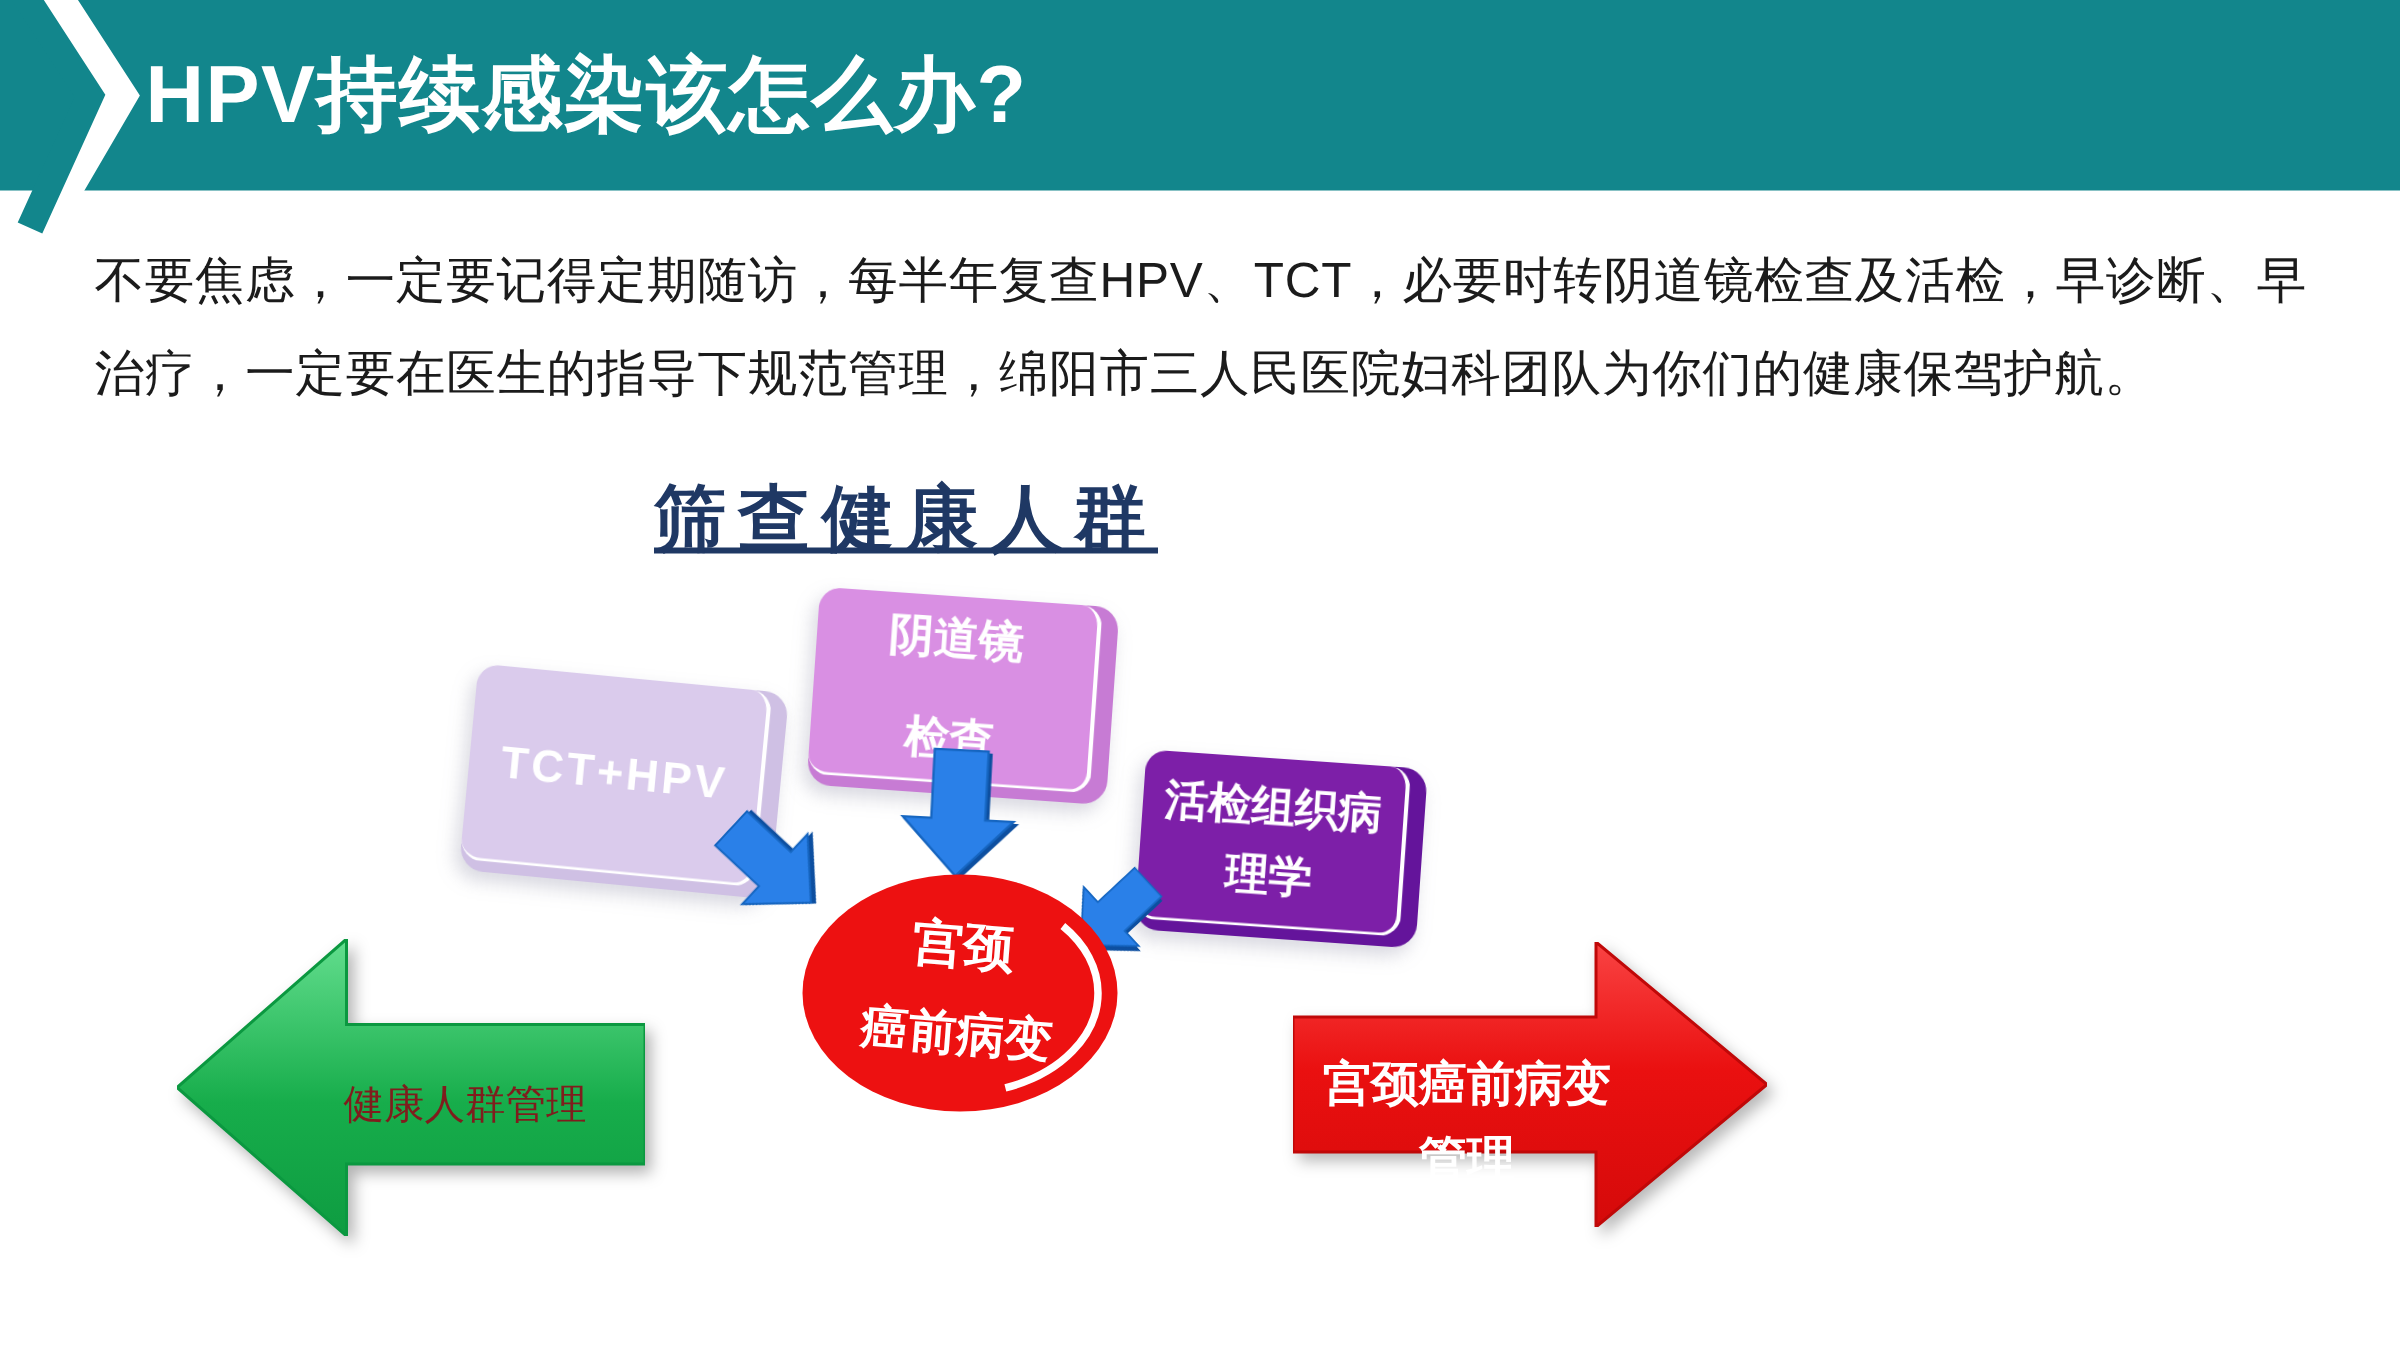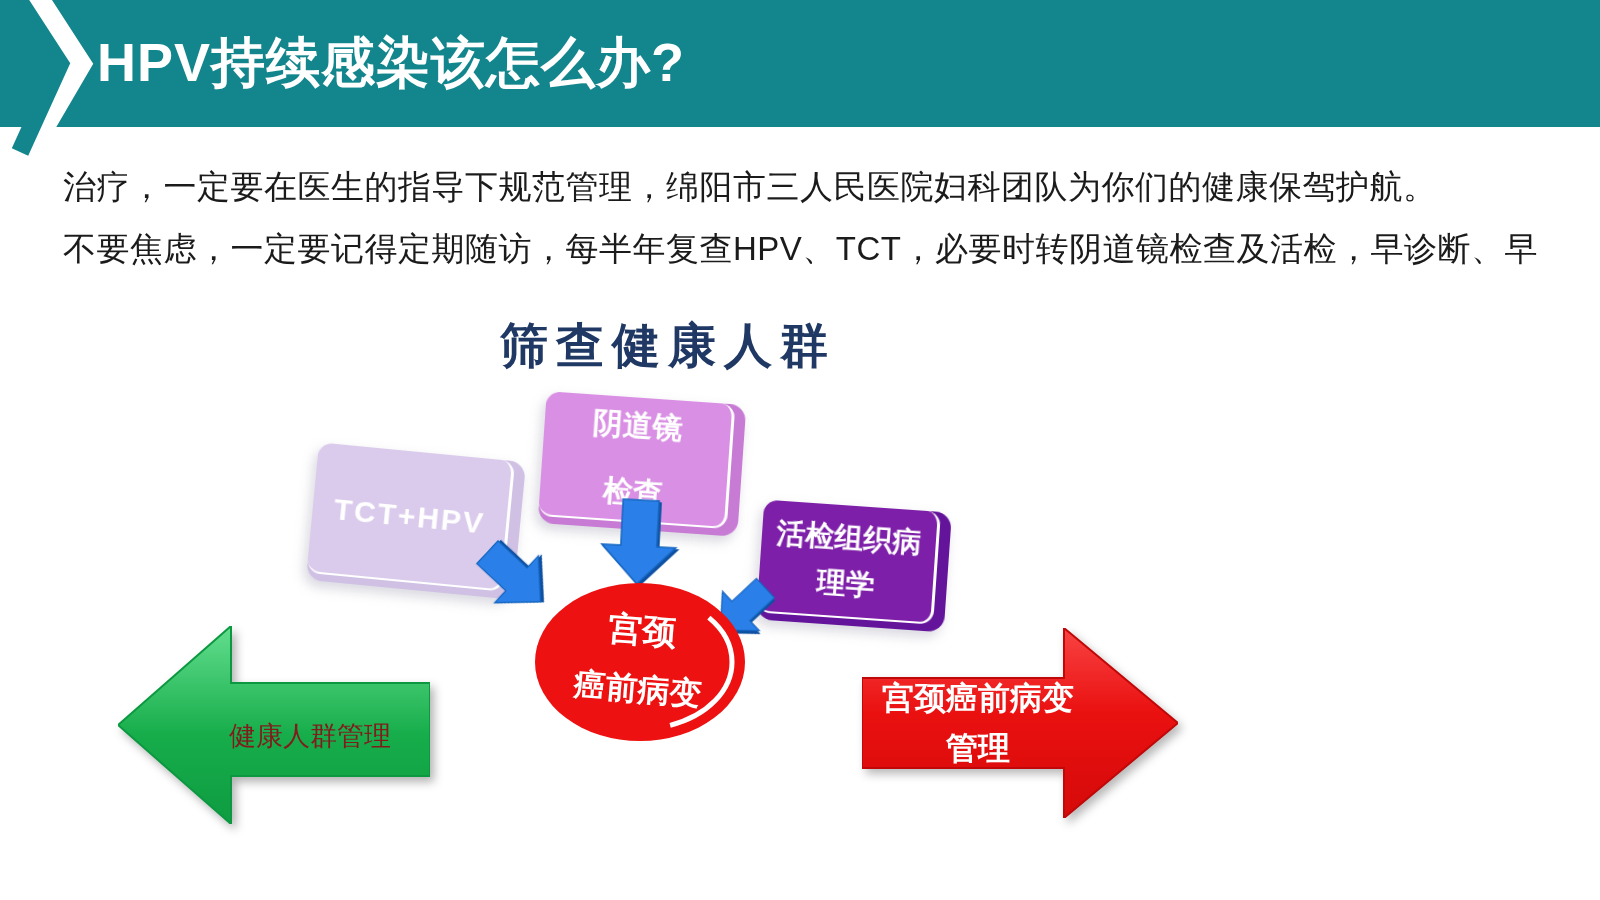--- a/index.html
+++ b/index.html
@@ -16,22 +16,22 @@
                 display:flex; align-items:center; color:#ffffff; font-size:54px;
                 font-weight:700; letter-spacing:1px; }
 
   
   .paragraph { position:absolute; left:63px; top:156px; color:#1B1B1B;
                font-size:33px; line-height:62px; letter-spacing:.5px; }
   .pline { white-space:nowrap; }
 
   
   .diagram-title { position:absolute; left:436px; top:314px; width:400px; margin:0;
-                   text-align:right; color:#1F3864; font-size:48px; font-weight:bold;
-                   letter-spacing:8px; }
+                   text-align:left; color:#1F3864; font-size:48px; font-weight:bold;
+                   letter-spacing:8px;text-decoration:underline; }
 
   .box { position:absolute; border-radius:16px;
          filter:drop-shadow(-3px 6px 6px rgba(100,100,130,.25)); }
   .face { position:absolute; left:0; top:0; right:11px; bottom:7px; border-radius:14px;
           border-right:3px solid #fff; border-bottom:2px solid #fff;
           display:flex; flex-direction:column; align-items:center; justify-content:center;
           color:#ffffff; font-weight:bold; text-align:center; }
   .box-tct    { left:312px; top:452px; width:208px; height:138px; background:#CFC0E4; transform:rotate(5.5deg); }
   .box-tct .face    { background:#DACBEC; font-size:30px; letter-spacing:2px; }
   .box-colpo  { left:542px; top:398px; width:200px; height:132px; background:#C77BD4; transform:rotate(4deg); }
@@ -53,40 +53,40 @@
   .ellipse-label .l2 { font-size:32px; }
 
   .green-arrow-svg { position:absolute; left:118px; top:626px;
                      filter:drop-shadow(4px 5px 5px rgba(0,0,0,.3)); }
   .green-label { position:absolute; left:200px; top:692px; width:220px; height:88px;
                  display:flex; align-items:center; justify-content:center;
                  color:#7f1d1d; font-size:27px; font-weight:normal; white-space:nowrap; }
 
   .red-arrow-svg { position:absolute; left:862px; top:628px;
                    filter:drop-shadow(4px 5px 5px rgba(0,0,0,.28)); }
-  .red-label { position:absolute; left:872px; top:676px; width:212px; height:96px;
+  .red-label { position:absolute; left:872px; top:700px; width:212px; height:96px;
                display:flex; flex-direction:column; align-items:center; justify-content:center;
                gap:6px; color:#fff; font-size:32px; font-weight:bold; white-space:nowrap; }
 </style>
 </head>
 <body>
 
 <div class="slide">
 
   <header class="header">
     <svg class="chevron" width="120" height="170" viewBox="0 0 120 170">
       <path class="chev-white" d="M30,-10 L78,64 L36,136"></path>
       <path class="chev-teal" d="M12,-10 L60,64 L20,152"></path>
     </svg>
     <h1 class="page-title">HPV持续感染该怎么办?</h1>
   </header>
 
   <div class="paragraph">
+    <div class="pline">不要焦虑，一定要记得定期随访，每半年复查HPV、TCT，必要时转阴道镜检查及活检，早诊断、早</div>
     <div class="pline">治疗，一定要在医生的指导下规范管理，绵阳市三人民医院妇科团队为你们的健康保驾护航。</div>
-    <div class="pline">不要焦虑，一定要记得定期随访，每半年复查HPV、TCT，必要时转阴道镜检查及活检，早诊断、早</div>
   </div>
 
   <h2 class="diagram-title">筛查健康人群</h2>
 
   <div class="box box-tct">
     <div class="face">
       <span>TCT+HPV</span>
     </div>
   </div>
 

